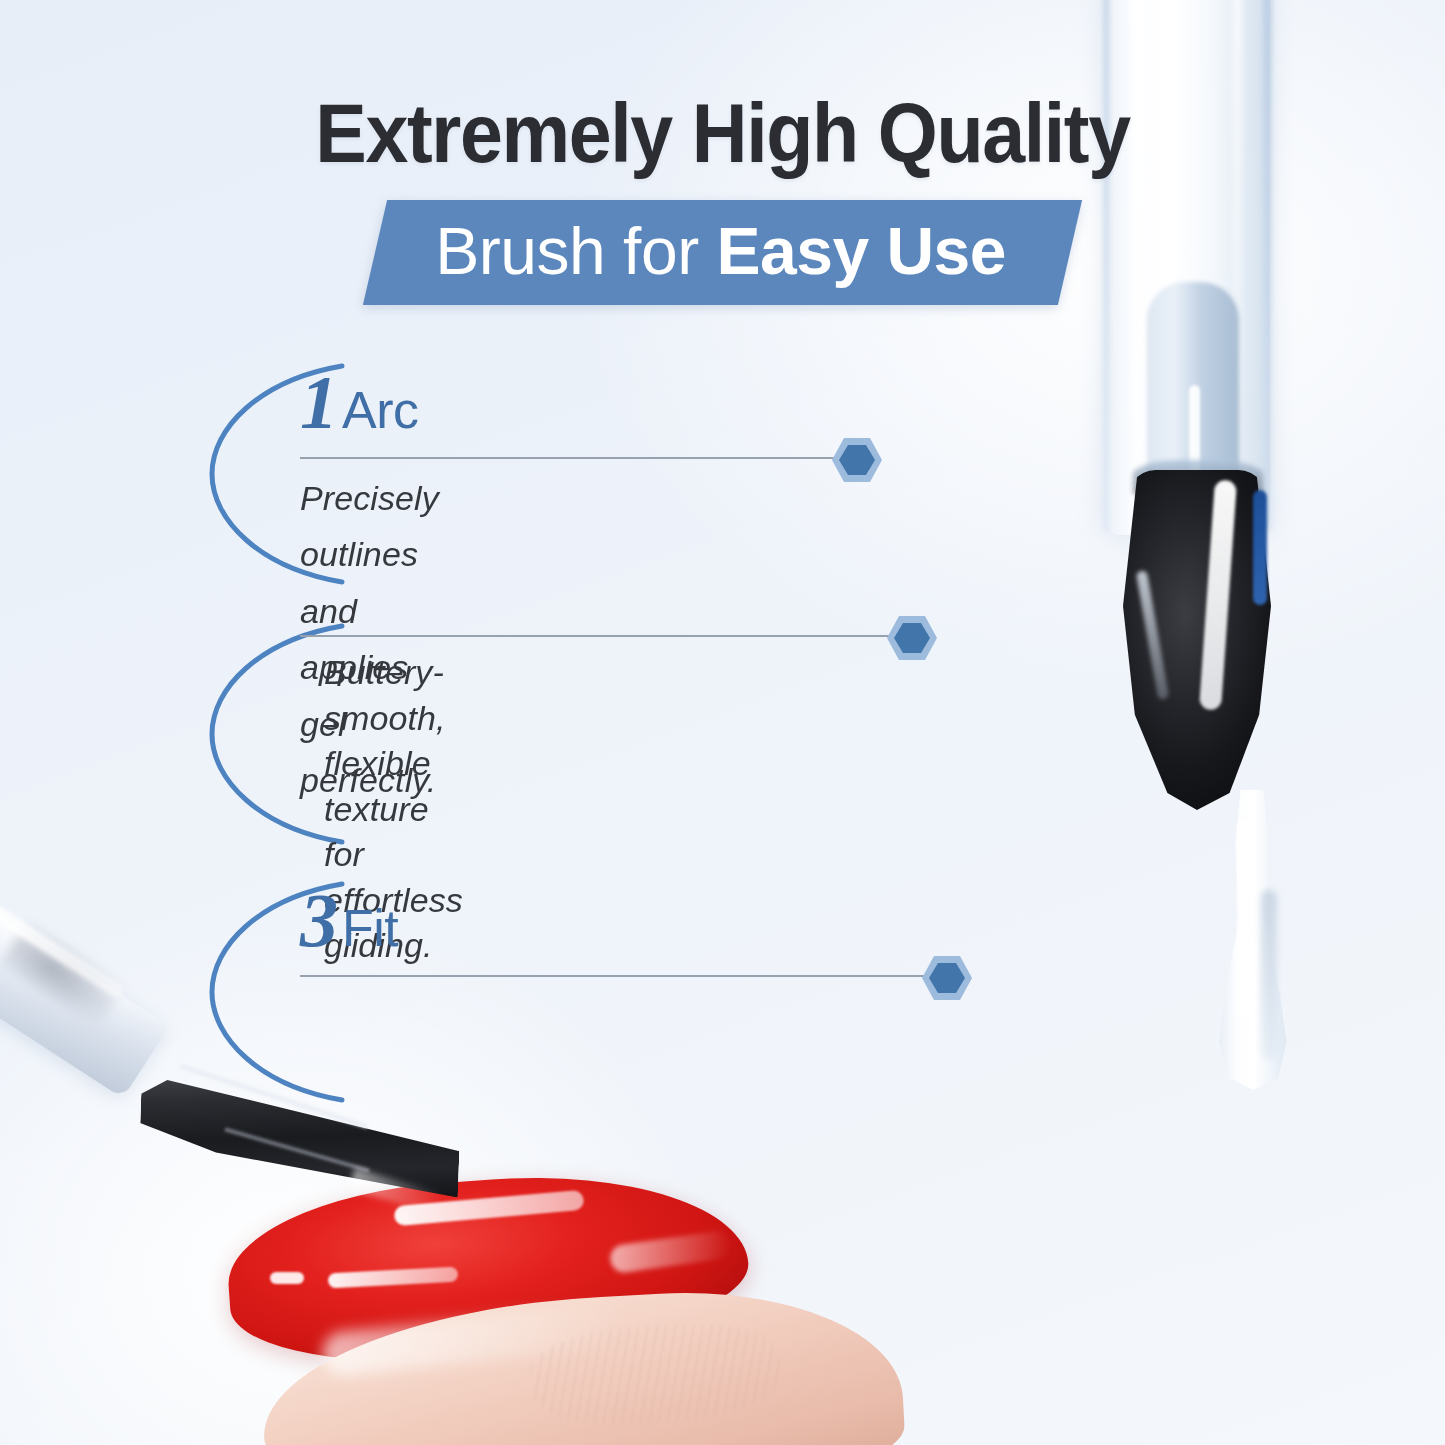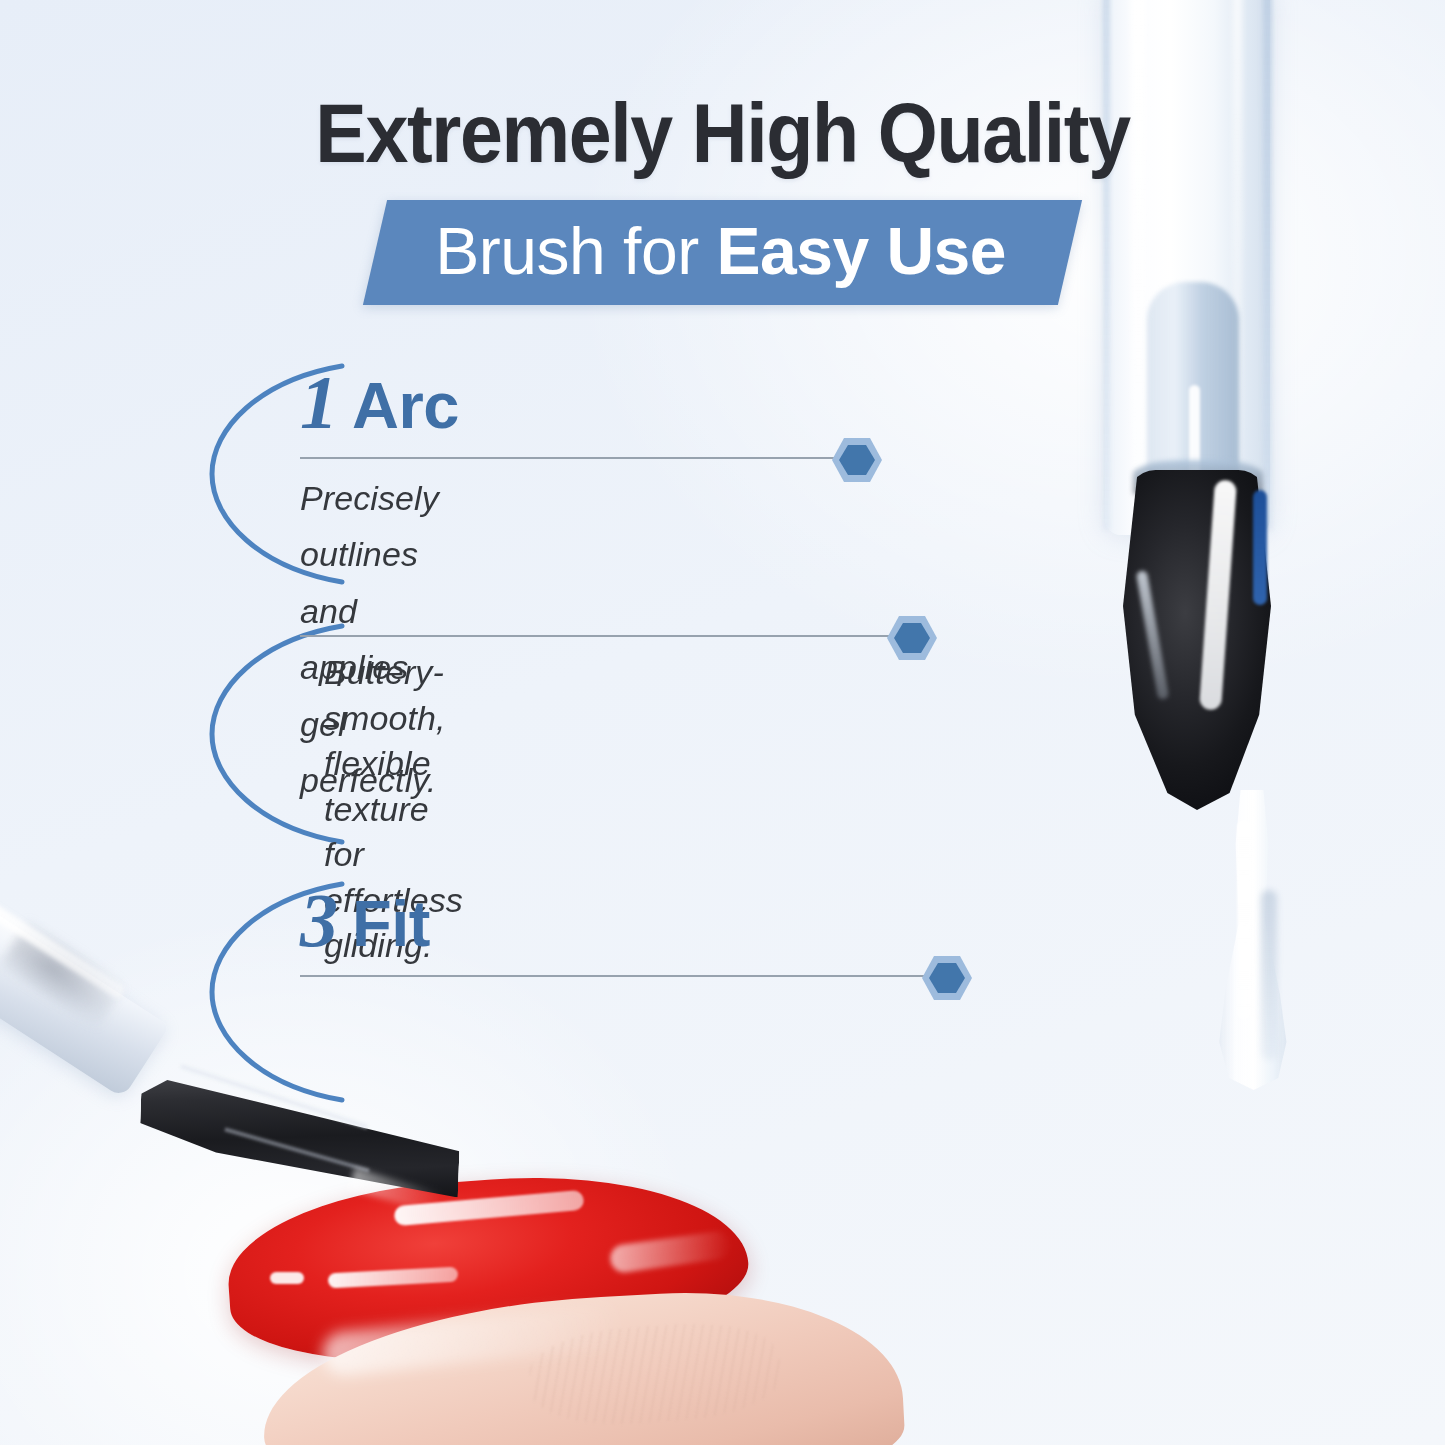--- a/index.html
+++ b/index.html
@@ -233,22 +233,22 @@
 
   .feat-title { white-space:nowrap; line-height:1; padding-top:6px; }
   .feat-num {
     font-family:"Liberation Serif", serif;
     font-style:italic; font-weight:700;
     font-size:76px; color:#3f6fa6;
     letter-spacing:-2px;
   }
   .feat-name {
     font-family:"Liberation Sans", sans-serif;
-    font-weight:700; font-size:65px; color:#3f6fa6;
-    letter-spacing:-.5px; margin-left:16px;
+    font-weight:400; font-size:52px; color:#3f6fa6;
+    letter-spacing:-.5px; margin-left:6px;
   }
 
   .divider-row { position:relative; height:24px; margin-top:6px; }
   .divider-line {
     position:absolute; left:0; top:11px; height:2px;
     background:#97a2ae;
   }
   .hex { position:absolute; top:-10px; width:54px; height:48px; }
 
   .feat-desc {

